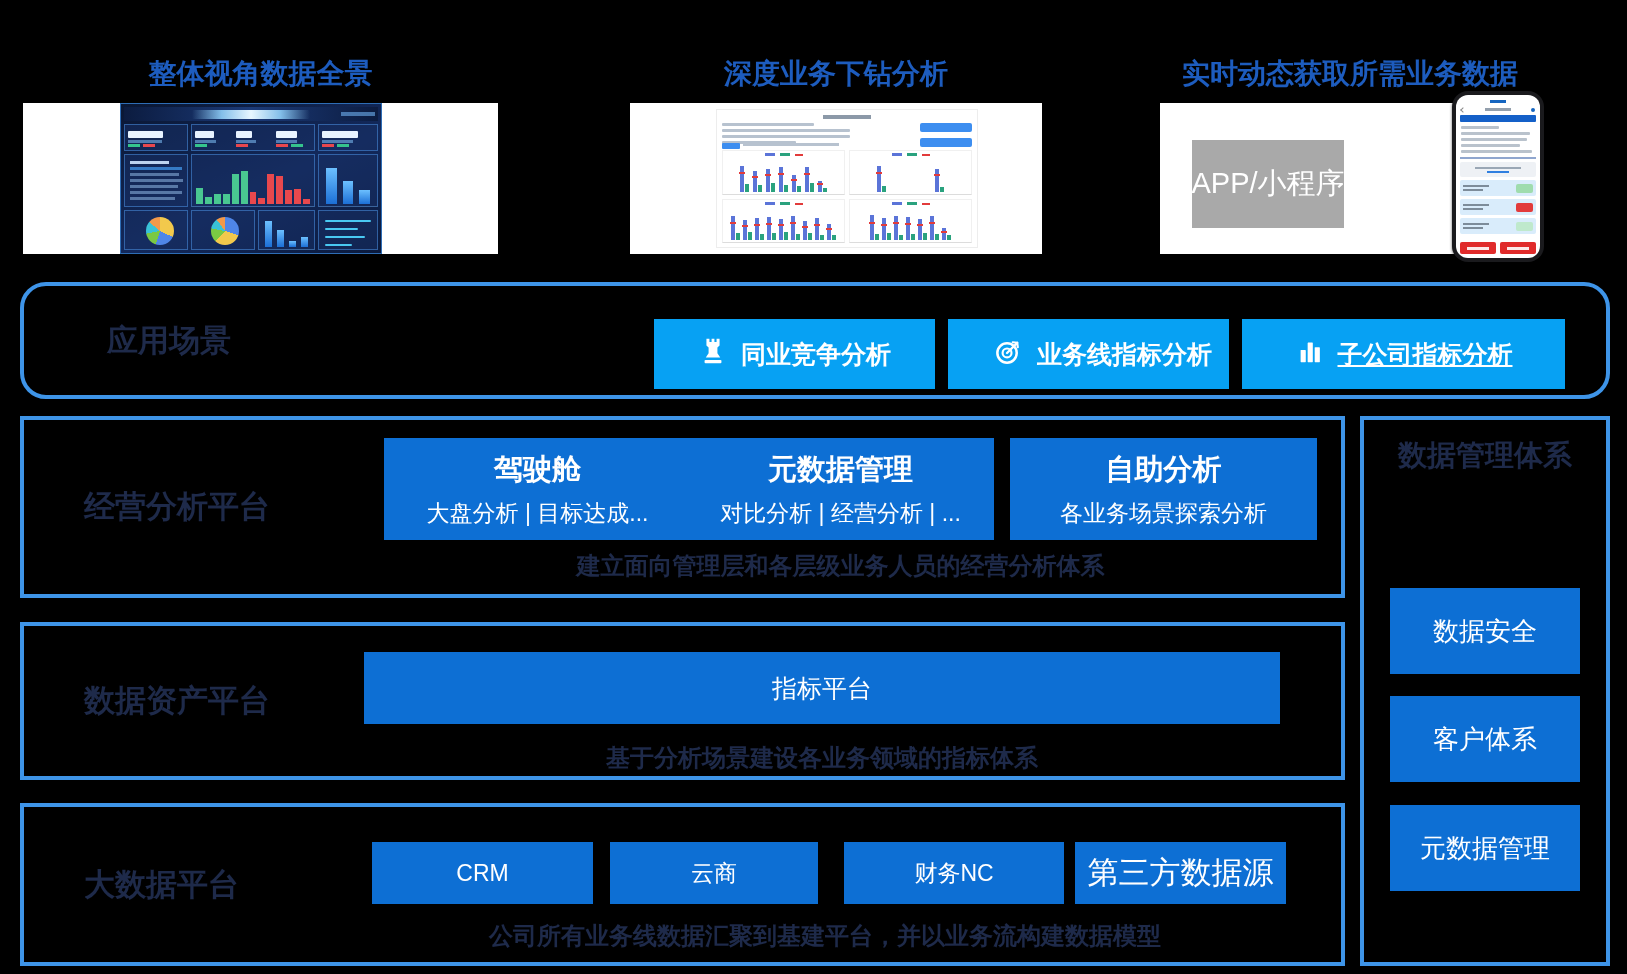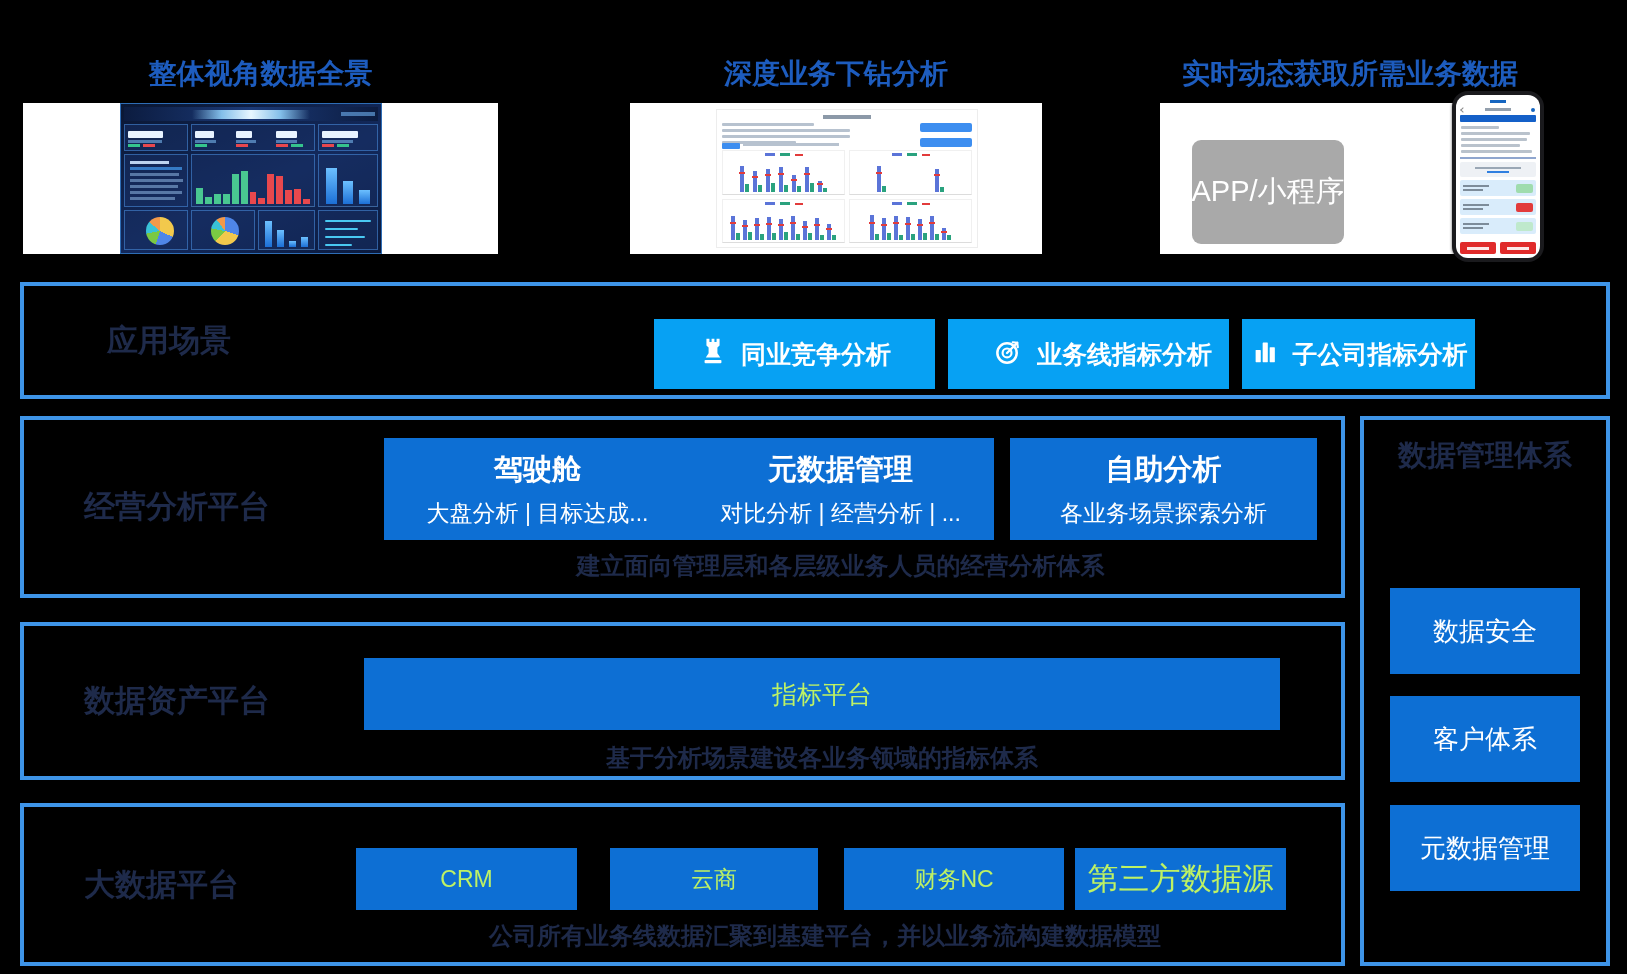--- a/index.html
+++ b/index.html
@@ -63,23 +63,23 @@
     display:flex; align-items:flex-end; gap:4px; justify-content:center; padding:11px 4px 2px; }
   .bchart .leg { position:absolute; top:2px; left:0; right:0; display:flex; justify-content:center; gap:5px; }
   .bchart .leg i { height:3px; display:block; }
   .bgp { display:flex; align-items:flex-end; gap:1px; }
   .bb { width:4px; background:#5b74d8; position:relative; }
   .bb::after { content:""; position:absolute; left:-1px; right:-1px; top:26%; height:2px; background:#e23b3b; }
   .gb { width:4px; background:#2aa27e; }
 
   
   .app-box {
-    position:absolute; left:1192px; top:140px; width:152px; height:104px;
+    position:absolute; left:1192px; top:140px; width:152px; height:88px;
     background:#a9a9a9; color:#fff; font-size:29px;
-    display:flex; align-items:center; justify-content:center; white-space:nowrap;border-radius:9px;
+    display:flex; align-items:center; justify-content:center; white-space:nowrap;
   }
   .phone {
     position:absolute; left:1452px; top:91px; width:92px; height:171px;
     background:#1a1a1d; border-radius:16px; padding:4px; z-index:5;
     box-shadow:0 1px 3px rgba(0,0,0,.6);
   }
   .screen { background:#fff; border-radius:12px; height:100%; overflow:hidden;
     display:flex; flex-direction:column; padding:2px 0; }
   .p-status { height:8px; display:flex; justify-content:center; align-items:center; }
   .p-status i { width:16px; height:3px; background:#1565c0; }
@@ -126,22 +126,22 @@
   
   .plat-card {
     position:absolute; top:18px; width:307px; height:102px; background:#0d6fd4;
     color:#fff; text-align:center; display:flex; flex-direction:column;
     align-items:center; justify-content:center; gap:8px;
   }
   .plat-card .t { font-size:29px; font-weight:bold; }
   .plat-card .s { font-size:23px; }
 
   .wide-btn {
-    position:absolute; background:#0d6fd4; color:#bef264;
-    display:flex; align-items:center; justify-content:center; white-space:nowrap;margin-top:6px;
+    position:absolute; background:#0d6fd4; color:#ffffff;
+    display:flex; align-items:center; justify-content:center; white-space:nowrap;
   }
 
   
   .side-title {
     position:absolute; left:0; right:0; top:16px; text-align:center;
     font-size:29px; font-weight:bold; color:#1e2a4a; white-space:nowrap;
   }
   .side-btn {
     position:absolute; left:26px; width:190px; height:86px; background:#0d6fd4;
     color:#fff; font-size:26px; display:flex; align-items:center; justify-content:center;
@@ -452,21 +452,21 @@
       <span>
           <i></i>
         </span>
         <span>
           <i></i>
         </span>
     </div>
   </div>
 </div>
 
-<div class="row-box" style="left:20px;top:282px;width:1590px;height:117px;">
+<div class="row-box" style="left:20px;top:282px;width:1590px;height:117px;border-radius:26px;">
   <div class="row-label" style="left:83px;">应用场景</div>
 
 
   <div class="scen-btn" style="left:630px;">
     <span>
       <svg viewBox="0 0 32 32" width="30" height="30">
         <path fill="#fff" d="M9 3h3.2v3.4h2.3V3h3v3.4h2.3V3H23v7l-2.3 2.3v6.2l3 4.5H8.3l3-4.5v-6.2L9 10z"></path>
         <rect x="7" y="25.5" width="18" height="3.5" rx="1" fill="#fff"></rect>
       </svg>
     </span>
@@ -478,21 +478,21 @@
       <svg viewBox="0 0 32 32" width="31" height="31" fill="none">
         <circle cx="14.5" cy="17.5" r="10" stroke="#fff" stroke-width="2.6"></circle>
         <circle cx="14.5" cy="17.5" r="4.6" stroke="#fff" stroke-width="2.2"></circle>
         <path d="M14.5 17.5 L25 7" stroke="#fff" stroke-width="2.4" stroke-linecap="round"></path>
         <path d="M25 7 l0.6 4.6 M25 7 l-4.6 -0.6" stroke="#fff" stroke-width="2.2" stroke-linecap="round"></path>
       </svg>
     </span>
     <span>业务线指标分析</span>
   </div>
 
-  <div class="scen-btn" style="left:1218px;width:233px;">
+  <div class="scen-btn" style="left:1218px;width:323px;text-decoration:underline;">
     <span>
       <svg viewBox="0 0 32 32" width="30" height="30" fill="#fff">
         <rect x="6" y="15" width="5.5" height="13" rx="0.5"></rect>
         <rect x="13.5" y="7" width="5.5" height="21" rx="0.5"></rect>
         <rect x="21" y="12" width="5.5" height="16" rx="0.5"></rect>
       </svg>
     </span>
     <span>子公司指标分析</span>
   </div>
 </div>
@@ -520,21 +520,21 @@
   <div class="row-label" style="left:60px;">数据资产平台</div>
 
   <div class="wide-btn" style="left:340px;top:26px;width:916px;height:72px;font-size:25px;">指标平台</div>
 
   <div class="caption" style="left:340px;width:916px;top:116px;">基于分析场景建设各业务领域的指标体系</div>
 </div>
 
 <div class="row-box" style="left:20px;top:803px;width:1325px;height:163px;">
   <div class="row-label" style="left:60px;">大数据平台</div>
 
-  <div class="wide-btn" style="left:332px;top:35px;width:221px;height:62px;font-size:23px;">CRM</div>
+  <div class="wide-btn" style="left:348px;top:35px;width:221px;height:62px;font-size:23px;">CRM</div>
   <div class="wide-btn" style="left:586px;top:35px;width:208px;height:62px;font-size:23px;">云商</div>
   <div class="wide-btn" style="left:820px;top:35px;width:220px;height:62px;font-size:23px;">财务NC</div>
   <div class="wide-btn" style="left:1051px;top:35px;width:211px;height:62px;font-size:31px;">第三方数据源</div>
 
   <div class="caption" style="left:340px;width:922px;top:113px;">公司所有业务线数据汇聚到基建平台，并以业务流构建数据模型</div>
 </div>
 
 <div class="row-box" style="left:1360px;top:416px;width:250px;height:550px;">
   <div class="side-title">数据管理体系</div>
 

